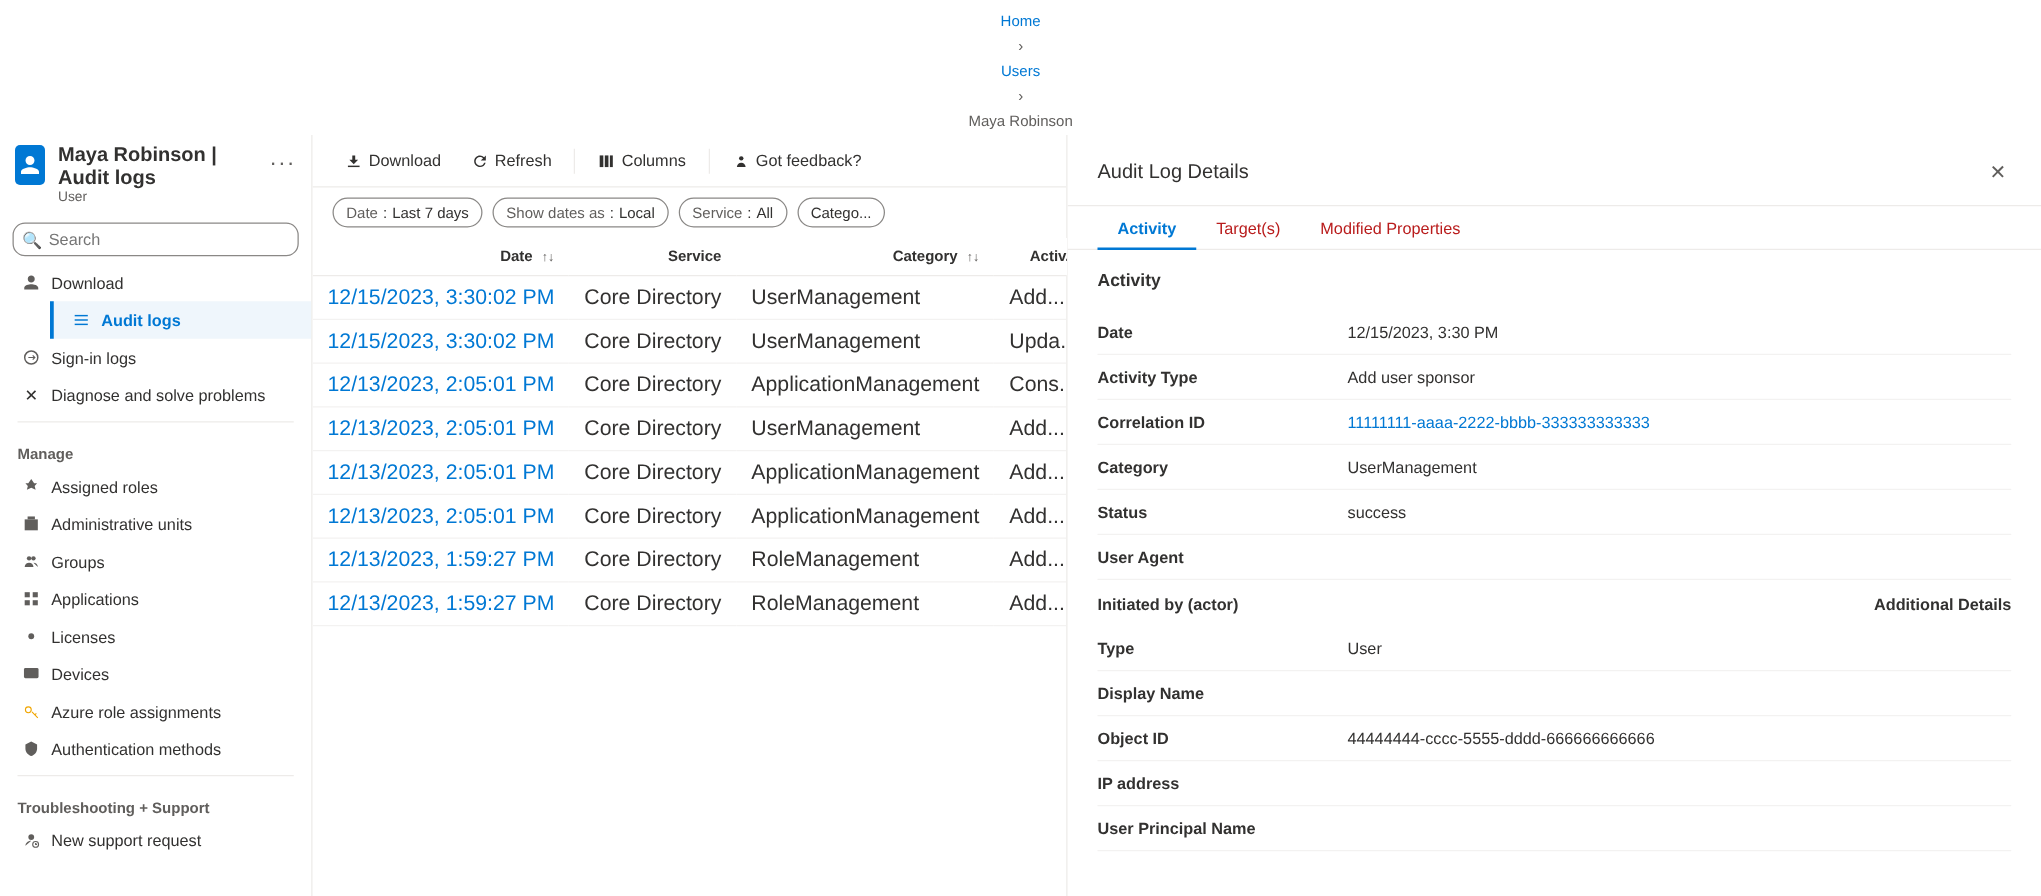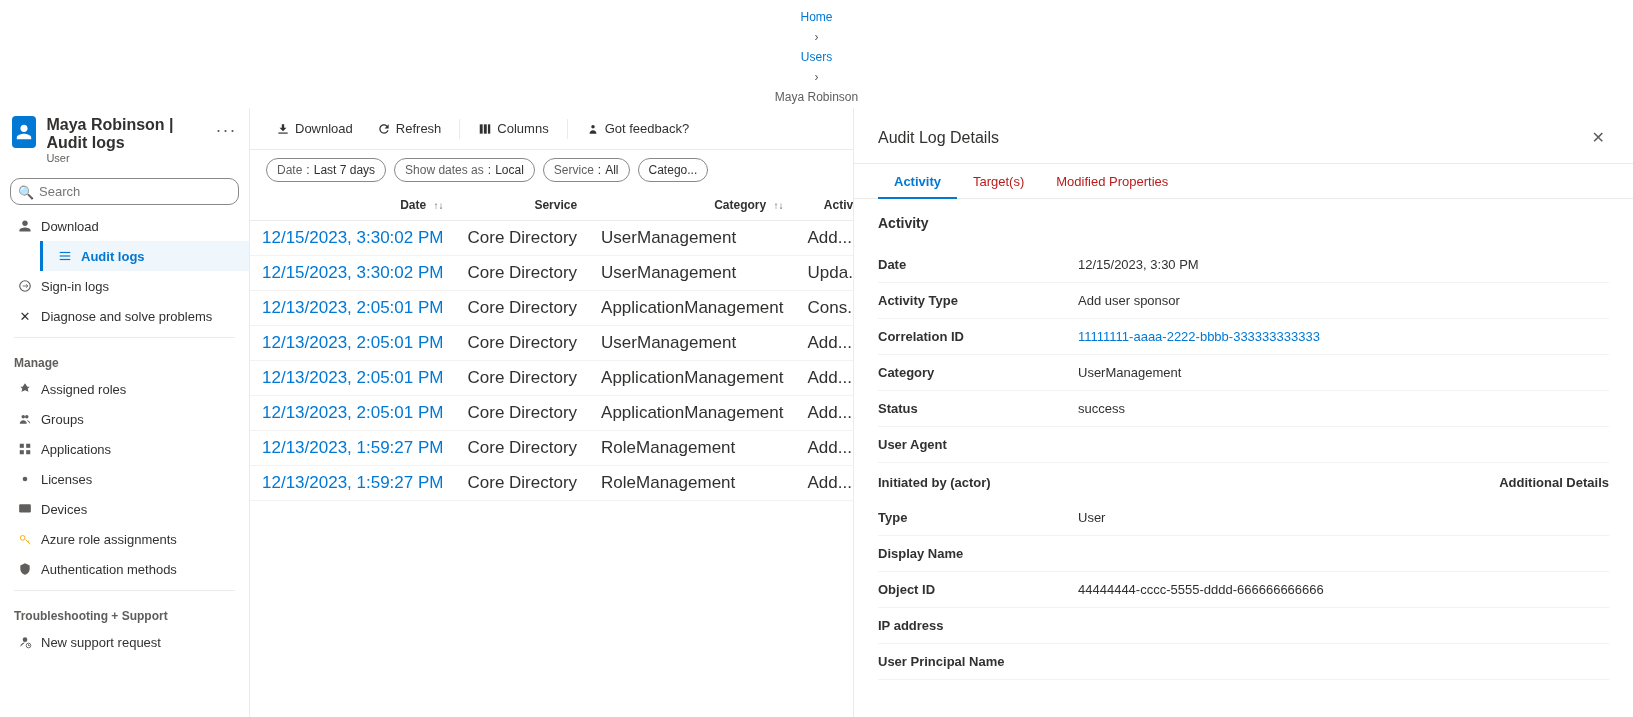--- a/index.html
+++ b/index.html
@@ -152,20 +152,29 @@
     <hr class="nav-divider">
     <div class="nav-section-label">Manage</div>
 
     <div class="nav-item">
       <span class="nav-icon">
         <svg width="14" height="14" viewBox="0 0 24 24" fill="#605e5c">
             <path d="M12 2L8 8H4l3.3 3.7-1.3 5L12 14l6 2.7-1.3-5L20 8h-4z"></path>
           </svg>
       </span>
       <span>Assigned roles</span>
+    </div>
+    <div class="nav-item">
+      <span class="nav-icon">
+        <svg width="14" height="14" viewBox="0 0 24 24" fill="#605e5c">
+            <rect x="3" y="6" width="18" height="15"></rect>
+            <rect x="7" y="2" width="10" height="4"></rect>
+          </svg>
+      </span>
+      <span>Administrative units</span>
     </div>
     <div class="nav-item">
       <span class="nav-icon">
         <svg width="14" height="14" viewBox="0 0 24 24" fill="#605e5c">
             <circle cx="9" cy="8" r="3"></circle>
             <circle cx="15" cy="8" r="3"></circle>
             <path d="M3 20c0-4 3-6 6-6s6 2 6 6"></path>
             <path d="M15 14c3 0 6 2 6 6"></path>
           </svg>
       </span>

